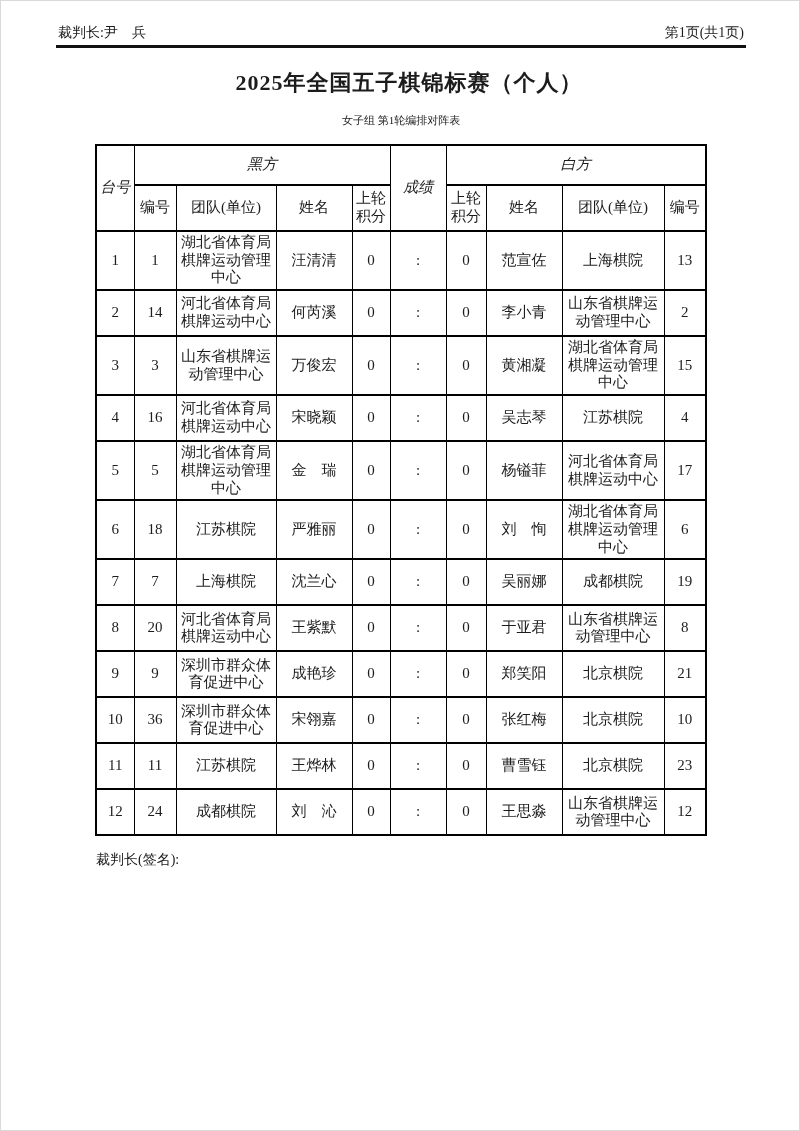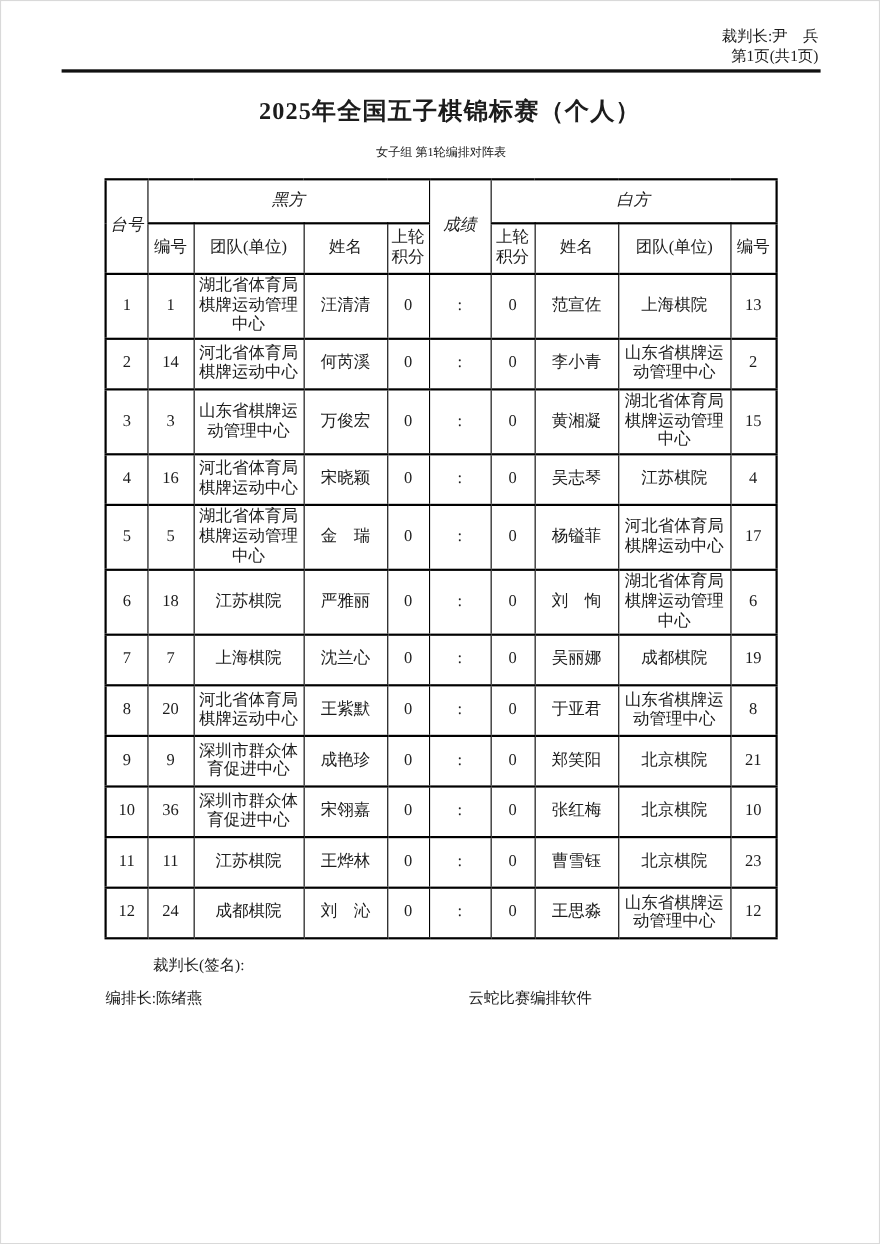--- a/index.html
+++ b/index.html
@@ -17,21 +17,20 @@
 
   
   .meta-row {
     margin: 0 55px;
     padding: 23px 2px 3px 2px;
     display: flex;
     justify-content: space-between;
     align-items: flex-end;
     border-bottom: 3px solid #111;
     font-size: 14px;
-    flex-direction: column;
   }
 
   .doc-title {
     margin: 20px 0 0 16px;
     text-align: center;
     font-size: 22px;
     font-weight: bold;
     letter-spacing: 1px;
   }
   .doc-subtitle {
@@ -64,21 +63,21 @@
   table.pairing thead tr.hdr-sub th { height: 40px; }
   table.pairing tbody td { height: 40px; }
   td.team-cell { padding: 2px 10px; }
   th.nowrap { white-space: nowrap; margin-left: 44px; }
 
   
   .footer {
     margin: 15px 95px 0 95px;
     font-size: 14px;
   }
-  .footer-line1 { margin-top: 1px; margin-left: 43px; }
+  .footer-line1 { margin-top: 1px; }
   .footer-line2 { margin-top: 12px; position: relative; height: 18px; }
   .software-credit { position: absolute; left: 330px; top: 0; }
 </style>
 </head>
 <body>
 
 <div class="page">
 
   <div class="meta-row">
     <span>裁判长:尹　兵</span>
@@ -262,19 +261,15 @@
       <td>0</td>
       <td>王思淼</td>
       <td class="team-cell">山东省棋牌运动管理中心</td>
       <td>12</td>
     </tr>
       </tbody>
   </table>
 
   <div class="footer">
     <div class="footer-line1">裁判长(签名):</div>
-    <div class="footer-line2">
-      <span>编排长:陈绪燕</span>
-      <span class="software-credit">云蛇比赛编排软件</span>
-    </div>
   </div>
 
 </div>
 
 </body></html>

